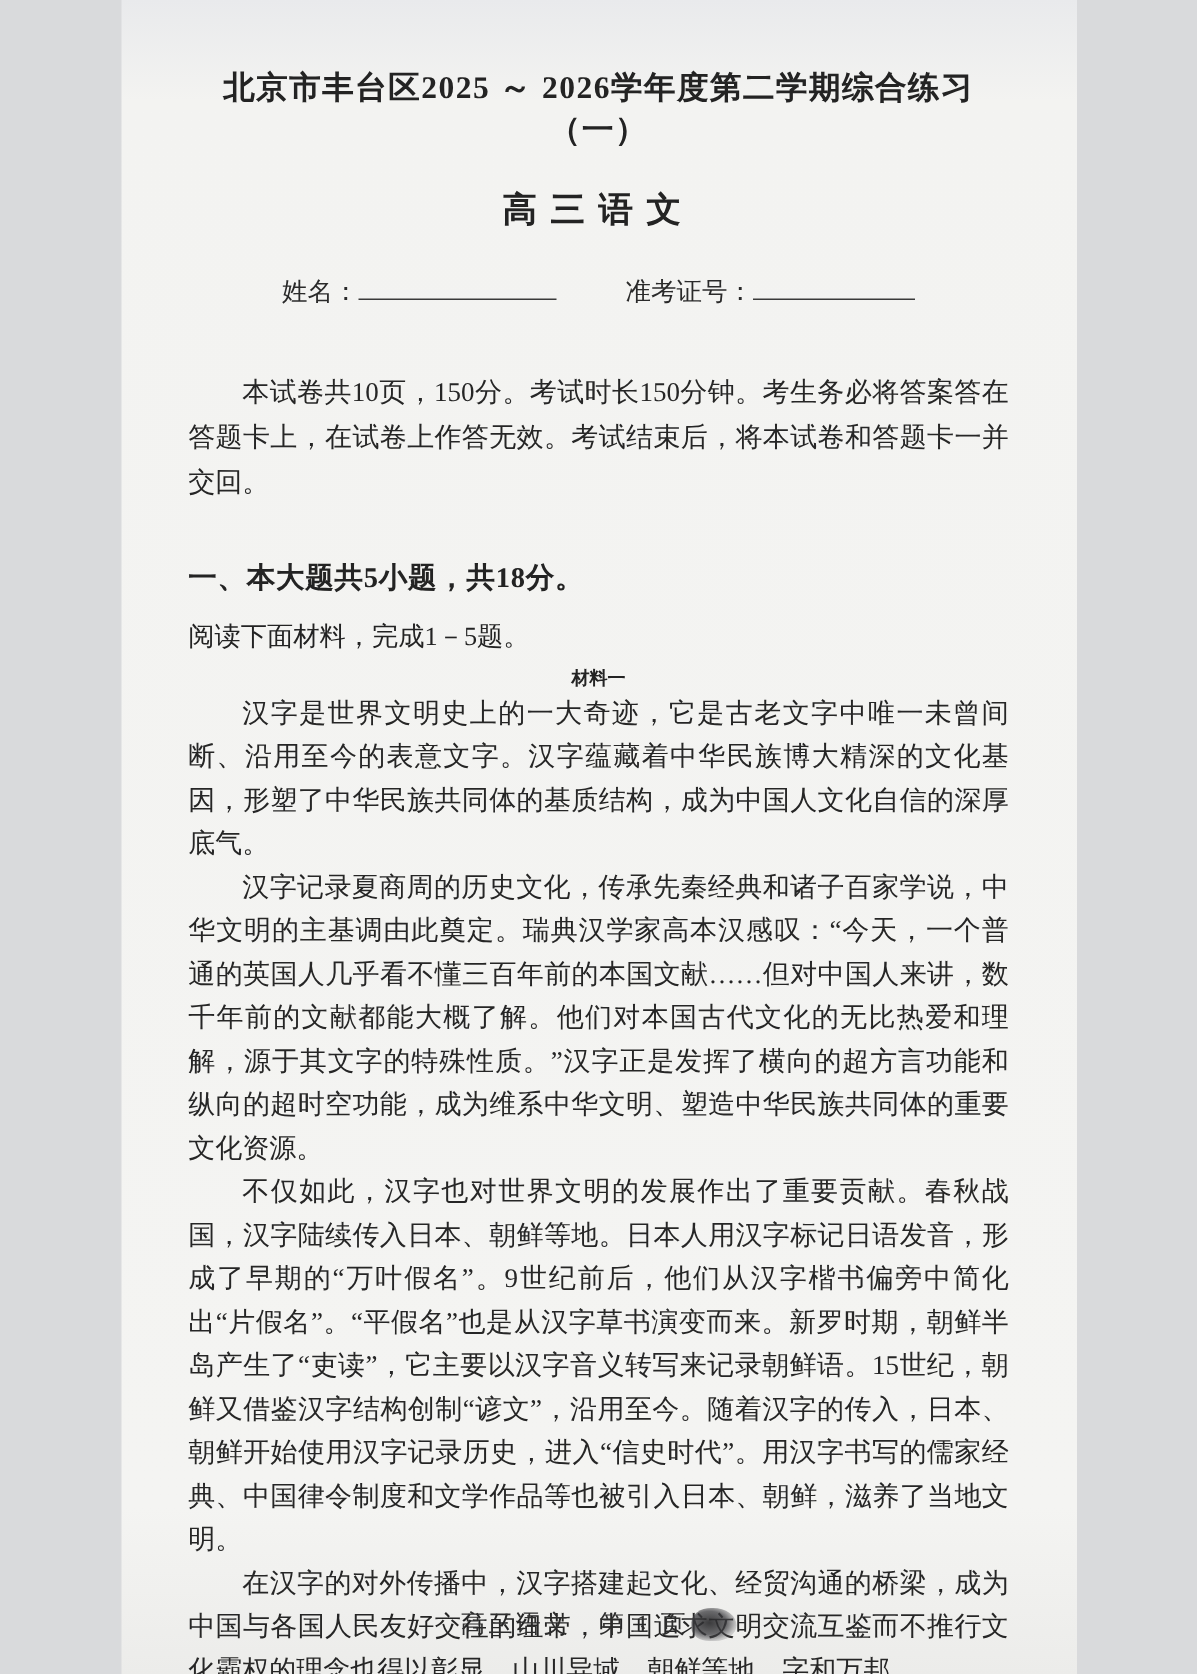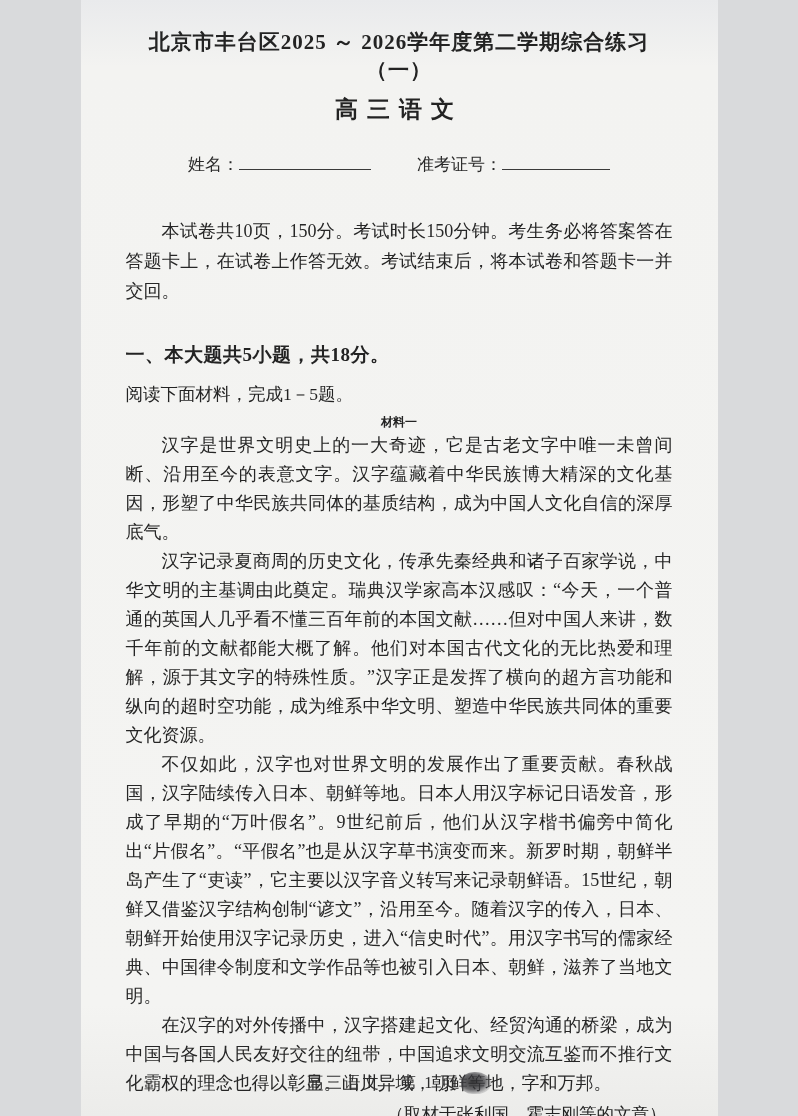--- a/index.html
+++ b/index.html
@@ -8,36 +8,36 @@
     background: #d9dadc;
     font-family: "Liberation Serif", "DejaVu Serif", serif;
   }
   .page {
     position: relative;
     width: 637px;
     height: 1116px;
     margin: 0 auto;
     background: linear-gradient(180deg, #e9eaec 0%, #f3f3f1 6%, #f4f4f2 90%, #ececea 100%);
     color: #232323;
-    padding: 24px 45px 0 45px;
+    padding: 40px 45px 0 45px;
     overflow: hidden;
   }
   .exam-title {
     text-align: center;
     font-size: 21px;
     font-weight: bold;
     letter-spacing: 1px;
     margin-top: 4px;
   }
   .exam-subtitle {
     text-align: center;
     font-size: 23px;
     font-weight: bold;
     letter-spacing: 9px;
-    margin-top: 10px;
+    margin-top: 24px;
   }
   .id-row {
     text-align: center;
     font-size: 17px;
     margin-top: 28px;
     color: #2a2a2a;
   }
   .blank {
     display: inline-block;
     height: 1em;

